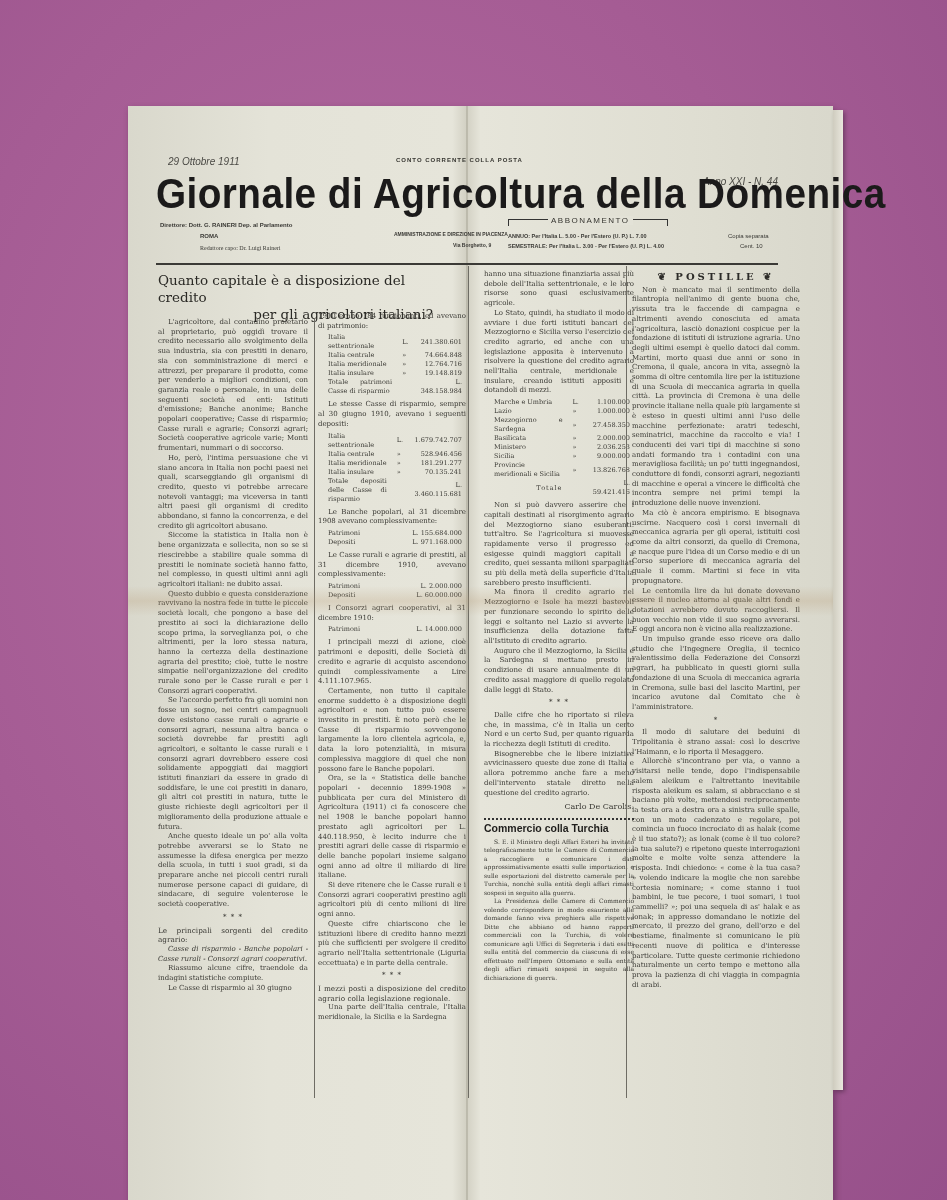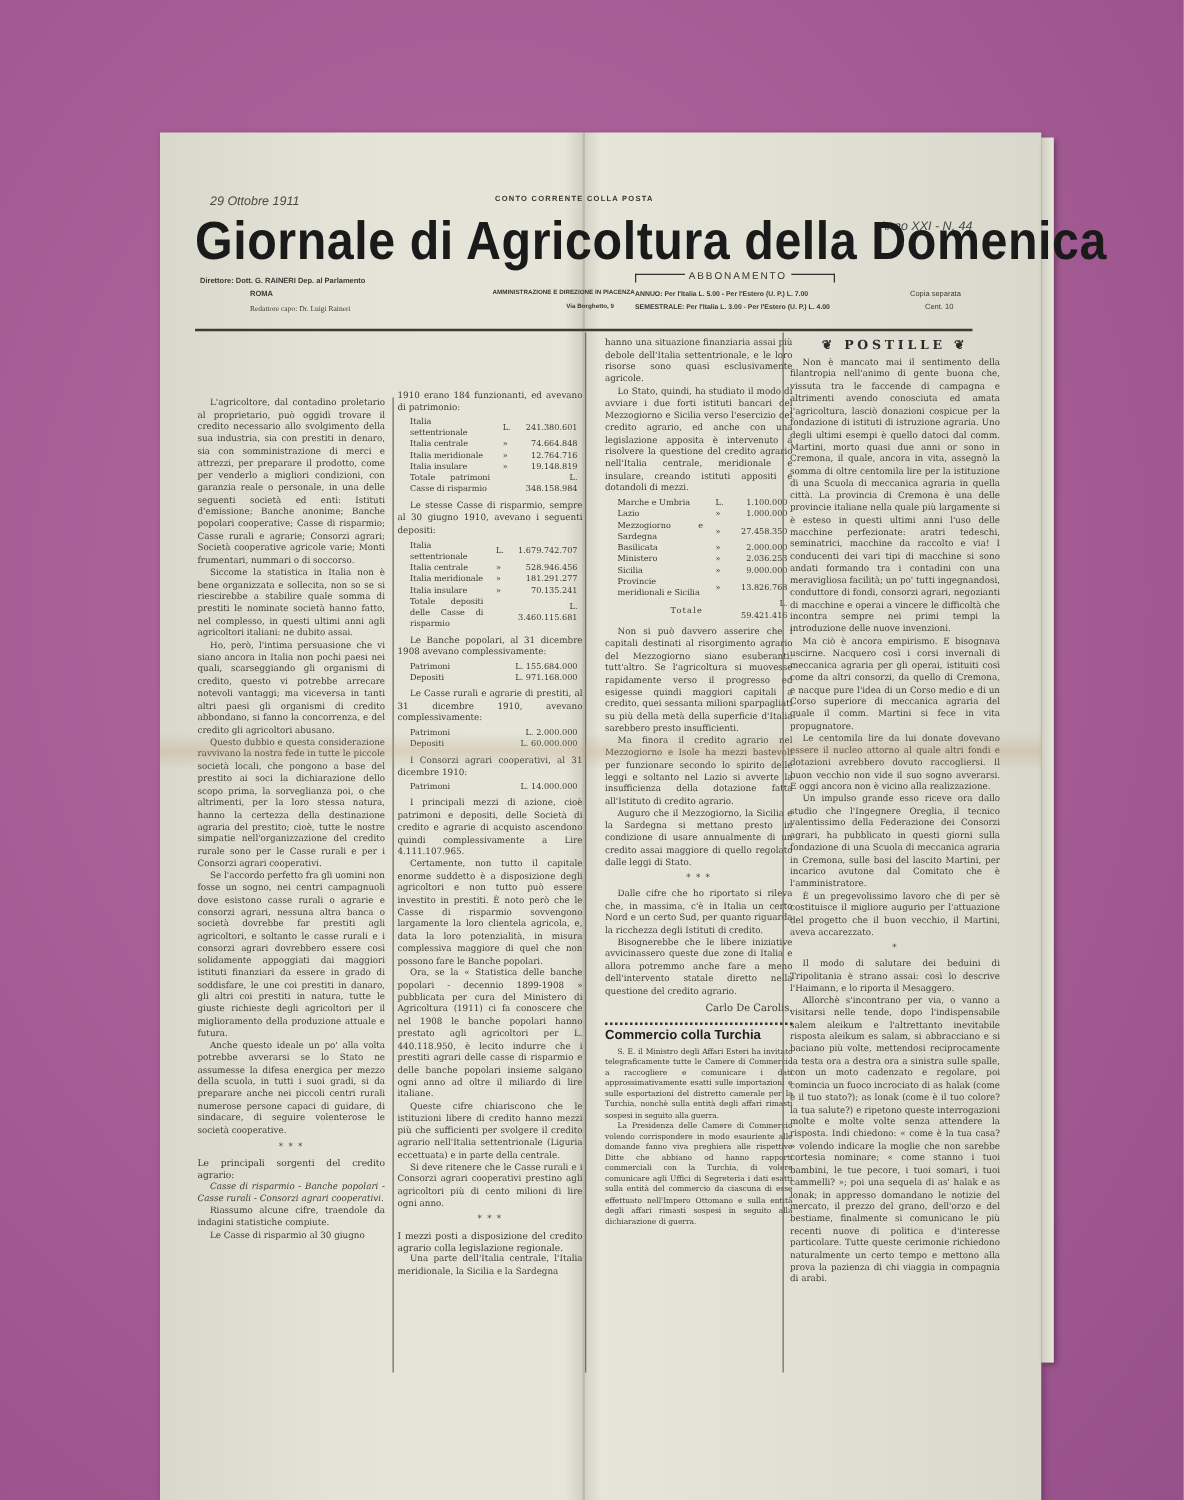--- a/index.html
+++ b/index.html
@@ -76,25 +76,29 @@
 
   <div class="abbon-box"></div>
   <div class="abbon-title">ABBONAMENTO</div>
   <div class="sub" style="left:380px;top:127px;font-size:5.5px;">ANNUO: Per l'Italia L. 5.00 - Per l'Estero (U. P.) L. 7.00</div>
   <div class="sub" style="left:380px;top:137px;font-size:5.5px;">SEMESTRALE: Per l'Italia L. 3.00 - Per l'Estero (U. P.) L. 4.00</div>
   <div class="sub" style="left:600px;top:127px;font-weight:normal;">Copia separata</div>
   <div class="sub" style="left:612px;top:137px;font-weight:normal;">Cent. 10</div>
 
   <div class="rule"></div>
 
+  <div class="headline">
+    <span>Quanto capitale è a disposizione del credito</span>
+    <span class="l2">per gli agricoltori italiani?</span>
+  </div>
 
   <div class="col" style="left:30px;top:212px;width:150px;">
     <p>L'agricoltore, dal contadino proletario al proprietario, può oggidì trovare il credito necessario allo svolgimento della sua industria, sia con prestiti in denaro, sia con somministrazione di merci e attrezzi, per preparare il prodotto, come per venderlo a migliori condizioni, con garanzia reale o personale, in una delle seguenti società ed enti: Istituti d'emissione; Banche anonime; Banche popolari cooperative; Casse di risparmio; Casse rurali e agrarie; Consorzi agrari; Società cooperative agricole varie; Monti frumentari, nummari o di soccorso.</p>
+    <p>Ho, però, l'intima persuasione che vi siano ancora in Italia non pochi paesi nei quali, scarseggiando gli organismi di credito, questo vi potrebbe arrecare notevoli vantaggi; ma viceversa in tanti altri paesi gli organismi di credito abbondano, si fanno la concorrenza, e del credito gli agricoltori abusano.</p>
     <p>Siccome la statistica in Italia non è bene organizzata e sollecita, non so se si riescirebbe a stabilire quale somma di prestiti le nominate società hanno fatto, nel complesso, in questi ultimi anni agli agricoltori italiani: ne dubito assai.</p>
-    <p>Ho, però, l'intima persuasione che vi siano ancora in Italia non pochi paesi nei quali, scarseggiando gli organismi di credito, questo vi potrebbe arrecare notevoli vantaggi; ma viceversa in tanti altri paesi gli organismi di credito abbondano, si fanno la concorrenza, e del credito gli agricoltori abusano.</p>
     <p>Questo dubbio e questa considerazione ravvivano la nostra fede in tutte le piccole società locali, che pongono a base del prestito ai soci la dichiarazione dello scopo prima, la sorveglianza poi, o che altrimenti, per la loro stessa natura, hanno la certezza della destinazione agraria del prestito; cioè, tutte le nostre simpatie nell'organizzazione del credito rurale sono per le Casse rurali e per i Consorzi agrari cooperativi.</p>
     <p>Se l'accordo perfetto fra gli uomini non fosse un sogno, nei centri campagnuoli dove esistono casse rurali o agrarie e consorzi agrari, nessuna altra banca o società dovrebbe far prestiti agli agricoltori, e soltanto le casse rurali e i consorzi agrari dovrebbero essere così solidamente appoggiati dai maggiori istituti finanziari da essere in grado di soddisfare, le une coi prestiti in danaro, gli altri coi prestiti in natura, tutte le giuste richieste degli agricoltori per il miglioramento della produzione attuale e futura.</p>
     <p>Anche questo ideale un po' alla volta potrebbe avverarsi se lo Stato ne assumesse la difesa energica per mezzo della scuola, in tutti i suoi gradi, si da preparare anche nei piccoli centri rurali numerose persone capaci di guidare, di sindacare, di seguire volenterose le società cooperative.</p>
     <div class="stars">* * *</div>
     <p class="subhead">Le principali sorgenti del credito agrario:</p>
     <p class="ital">Casse di risparmio - Banche popolari - Casse rurali - Consorzi agrari cooperativi.</p>
     <p>Riassumo alcune cifre, traendole da indagini statistiche compiute.</p>
     <p>Le Casse di risparmio al 30 giugno</p>
   </div>
   <div class="colrule" style="left:186px;top:212px;height:780px;"></div>
@@ -191,22 +195,22 @@
       <tbody>
           <tr>
             <td>Patrimoni</td>
             <td class="v">L. 14.000.000</td>
           </tr>
     </tbody>
       </table>
     <p>I principali mezzi di azione, cioè patrimoni e depositi, delle Società di credito e agrarie di acquisto ascendono quindi complessivamente a Lire 4.111.107.965.</p>
     <p>Certamente, non tutto il capitale enorme suddetto è a disposizione degli agricoltori e non tutto può essere investito in prestiti. È noto però che le Casse di risparmio sovvengono largamente la loro clientela agricola, e, data la loro potenzialità, in misura complessiva maggiore di quel che non possono fare le Banche popolari.</p>
     <p>Ora, se la « Statistica delle banche popolari - decennio 1899-1908 » pubblicata per cura del Ministero di Agricoltura (1911) ci fa conoscere che nel 1908 le banche popolari hanno prestato agli agricoltori per L. 440.118.950, è lecito indurre che i prestiti agrari delle casse di risparmio e delle banche popolari insieme salgano ogni anno ad oltre il miliardo di lire italiane.</p>
+    <p>Si deve ritenere che le Casse rurali e i Consorzi agrari cooperativi prestino agli agricoltori più di cento milioni di lire ogni anno.</p>
     <p>Queste cifre chiariscono che le istituzioni libere di credito hanno mezzi più che sufficienti per svolgere il credito agrario nell'Italia settentrionale (Liguria eccettuata) e in parte della centrale.</p>
-    <p>Si deve ritenere che le Casse rurali e i Consorzi agrari cooperativi prestino agli agricoltori più di cento milioni di lire ogni anno.</p>
     <div class="stars">* * *</div>
     <p class="subhead">I mezzi posti a disposizione del credito agrario colla legislazione regionale.</p>
     <p>Una parte dell'Italia centrale, l'Italia meridionale, la Sicilia e la Sardegna</p>
   </div>
   <div class="colrule" style="left:340px;top:160px;height:832px;"></div>
 
   <div class="col" style="left:344px;top:164px;width:150px;margin-left:12px;">
     <p style="text-indent:0">hanno una situazione finanziaria assai più debole dell'Italia settentrionale, e le loro risorse sono quasi esclusivamente agricole.</p>
     <p>Lo Stato, quindi, ha studiato il modo di avviare i due forti istituti bancari del Mezzogiorno e Sicilia verso l'esercizio del credito agrario, ed anche con una legislazione apposita è intervenuto a risolvere la questione del credito agrario nell'Italia centrale, meridionale e insulare, creando istituti appositi e dotandoli di mezzi.</p>
     <table class="tbl">
@@ -268,18 +272,17 @@
   <div class="colrule" style="left:498px;top:160px;height:832px;"></div>
 
   <div class="col" style="left:504px;top:162px;width:168px;">
     <div class="postille-title">
       <span>❦ </span><span>POSTILLE</span><span> ❦</span>
     </div>
     <p>Non è mancato mai il sentimento della filantropia nell'animo di gente buona che, vissuta tra le faccende di campagna e altrimenti avendo conosciuta ed amata l'agricoltura, lasciò donazioni cospicue per la fondazione di istituti di istruzione agraria. Uno degli ultimi esempi è quello datoci dal comm. Martini, morto quasi due anni or sono in Cremona, il quale, ancora in vita, assegnò la somma di oltre centomila lire per la istituzione di una Scuola di meccanica agraria in quella città. La provincia di Cremona è una delle provincie italiane nella quale più largamente si è esteso in questi ultimi anni l'uso delle macchine perfezionate: aratri tedeschi, seminatrici, macchine da raccolto e via! I conducenti dei vari tipi di macchine si sono andati formando tra i contadini con una meravigliosa facilità; un po' tutti ingegnandosi, conduttore di fondi, consorzi agrari, negozianti di macchine e operai a vincere le difficoltà che incontra sempre nei primi tempi la introduzione delle nuove invenzioni.</p>
     <p>Ma ciò è ancora empirismo. E bisognava uscirne. Nacquero così i corsi invernali di meccanica agraria per gli operai, istituiti così come da altri consorzi, da quello di Cremona, e nacque pure l'idea di un Corso medio e di un Corso superiore di meccanica agraria del quale il comm. Martini si fece in vita propugnatore.</p>
     <p>Le centomila lire da lui donate dovevano essere il nucleo attorno al quale altri fondi e dotazioni avrebbero dovuto raccogliersi. Il buon vecchio non vide il suo sogno avverarsi. E oggi ancora non è vicino alla realizzazione.</p>
     <p>Un impulso grande esso riceve ora dallo studio che l'Ingegnere Oreglia, il tecnico valentissimo della Federazione dei Consorzi agrari, ha pubblicato in questi giorni sulla fondazione di una Scuola di meccanica agraria in Cremona, sulle basi del lascito Martini, per incarico avutone dal Comitato che è l'amministratore.</p>
-    <p>È un pregevolissimo lavoro che di per sè costituisce il migliore augurio per l'attuazione del progetto che il buon vecchio, il Martini, aveva accarezzato.</p>
     <div class="stars">*</div>
     <p>Il modo di salutare dei beduini di Tripolitania è strano assai: così lo descrive l'Haimann, e lo riporta il Mesaggero.</p>
     <p>Allorchè s'incontrano per via, o vanno a visitarsi nelle tende, dopo l'indispensabile salem aleikum e l'altrettanto inevitabile risposta aleikum es salam, si abbracciano e si baciano più volte, mettendosi reciprocamente la testa ora a destra ora a sinistra sulle spalle, con un moto cadenzato e regolare, poi comincia un fuoco incrociato di as halak (come è il tuo stato?); as lonak (come è il tuo colore? la tua salute?) e ripetono queste interrogazioni molte e molte volte senza attendere la risposta. Indi chiedono: « come è la tua casa? » volendo indicare la moglie che non sarebbe cortesia nominare; « come stanno i tuoi bambini, le tue pecore, i tuoi somari, i tuoi cammelli? »; poi una sequela di as' halak e as lonak; in appresso domandano le notizie del mercato, il prezzo del grano, dell'orzo e del bestiame, finalmente si comunicano le più recenti nuove di politica e d'interesse particolare. Tutte queste cerimonie richiedono naturalmente un certo tempo e mettono alla prova la pazienza di chi viaggia in compagnia di arabi.</p>
   </div>
 </div>
 
 </body></html>

